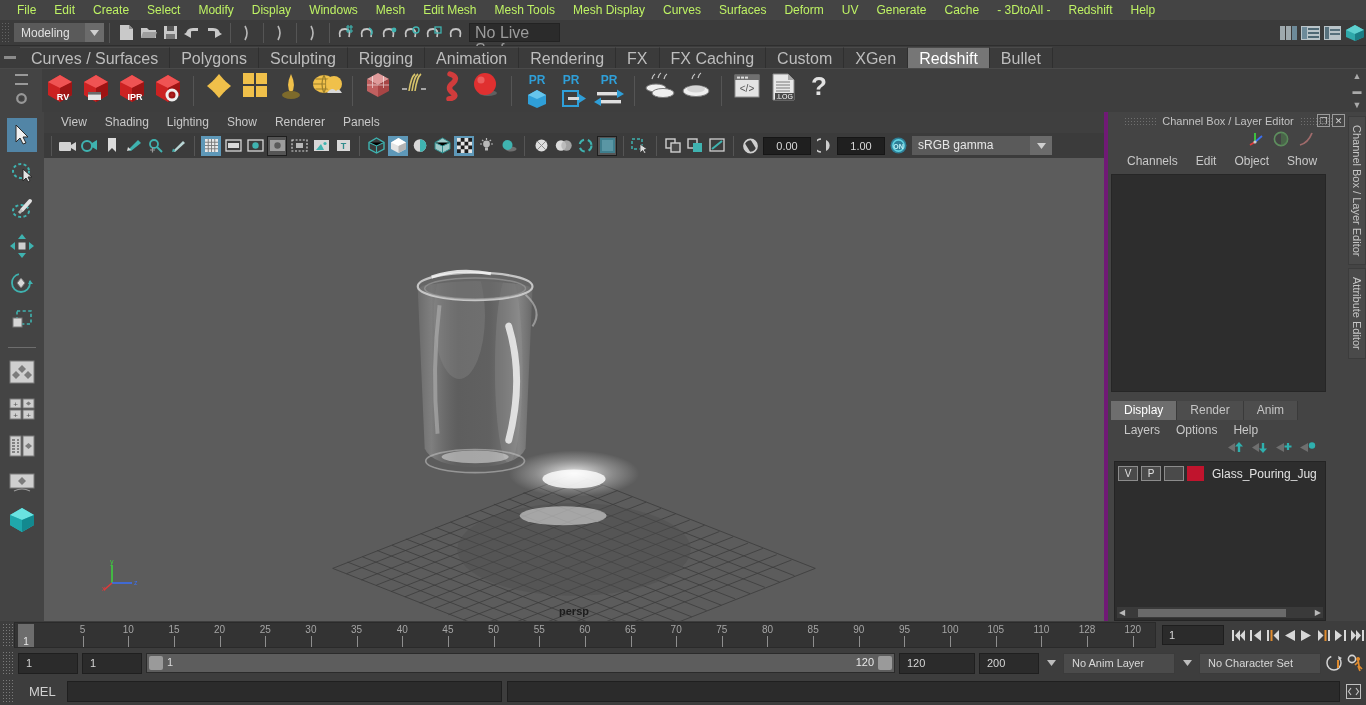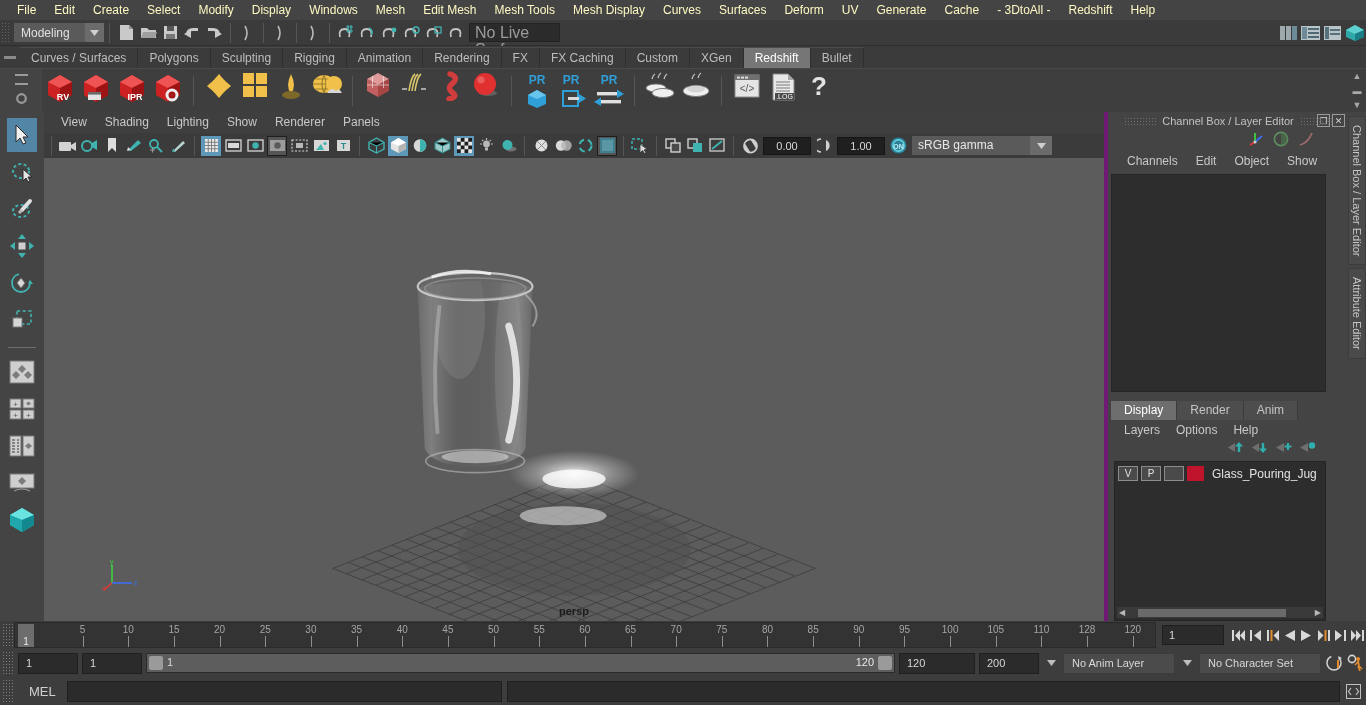--- a/index.html
+++ b/index.html
@@ -7,42 +7,42 @@
     width:1366px; height:705px; overflow:hidden;
     background:#444444;
     font-family:"Liberation Sans", sans-serif;
     font-size:12px; color:#c8c8c8;
     -webkit-font-smoothing:antialiased;
   }
   .app{ width:1366px; height:705px; position:relative; background:#444; display:flex; flex-direction:column;}
 
   
   .menubar{ height:20px; background:#444444; display:flex; align-items:center; padding-left:8px; flex:0 0 20px;}
-  .menubar .mi{ padding:0 9px; height:20px; line-height:20px; font-size:12px; color:#fef9c3; white-space:nowrap; cursor:default;}
+  .menubar .mi{ padding:0 9px; height:20px; line-height:20px; font-size:12px; color:#bef264; white-space:nowrap; cursor:default;}
 
   
   .statusline{ height:26px; background:#3b3b3b; display:flex; align-items:center; flex:0 0 26px; border-bottom:1px solid #2e2e2e;}
   .gripdots{ width:9px; height:22px; flex:0 0 9px;
     background-image:radial-gradient(#777 0.6px, transparent 0.7px);
     background-size:3px 3px; opacity:.65; margin:0 1px;}
   .menuset{ width:90px; height:19px; background:#5a5a5a; color:#e0e0e0; font-size:12px;
     display:flex; align-items:center; padding-left:7px; position:relative; margin-left:3px;}
   .menuset .arw{ position:absolute; right:0; top:0; width:19px; height:19px; background:#6b6b6b;
      display:flex; align-items:center; justify-content:center;}
   .sepm{ width:1px; height:20px; background:#555; margin:0 5px; flex:0 0 1px;}
   .ico{ width:22px; height:22px; flex:0 0 22px; display:flex; align-items:center; justify-content:center;}
   .ico svg{ display:block; }
   .livefield{ width:91px; height:19px; background:#2b2b2b; border:1px solid #232323; color:#9b9b9b;
     font-size:16px; line-height:17px; padding-left:5px; margin-left:2px;}
 
   
   .shelfbar{ height:22px; background:#3b3b3b; display:flex; align-items:flex-end; flex:0 0 22px;}
   .shelfgrip{ width:20px; height:22px; display:flex; align-items:center; justify-content:center;}
   .shelfgrip .bar{ width:12px; height:3px; background:#8a8a8a;}
-  .stab{ height:21px; line-height:21px; padding:0 11px; font-size:12px; color:#bdbdbd;
+  .stab{ height:21px; line-height:21px; padding:0 11px; font-size:16px; color:#bdbdbd;
     background:#3b3b3b; border-right:1px solid #2f2f2f; border-top:1px solid #4a4a4a; cursor:default;}
   .stab.active{ background:#767676; color:#ffffff;}
 
   
   .shelfrow{ height:44px; background:#3e3e3e; display:flex; align-items:center; flex:0 0 44px; position:relative;
      border-top:1px solid #4a4a4a;}
   .shelfside{ width:42px; height:44px; background:#444; display:flex; flex-direction:column;
      align-items:center; justify-content:center; gap:7px; flex:0 0 42px;}
   .shelfside .hb{ width:13px; height:2px; background:#9a9a9a;}
   .shelfside .gear{ opacity:.85;}

